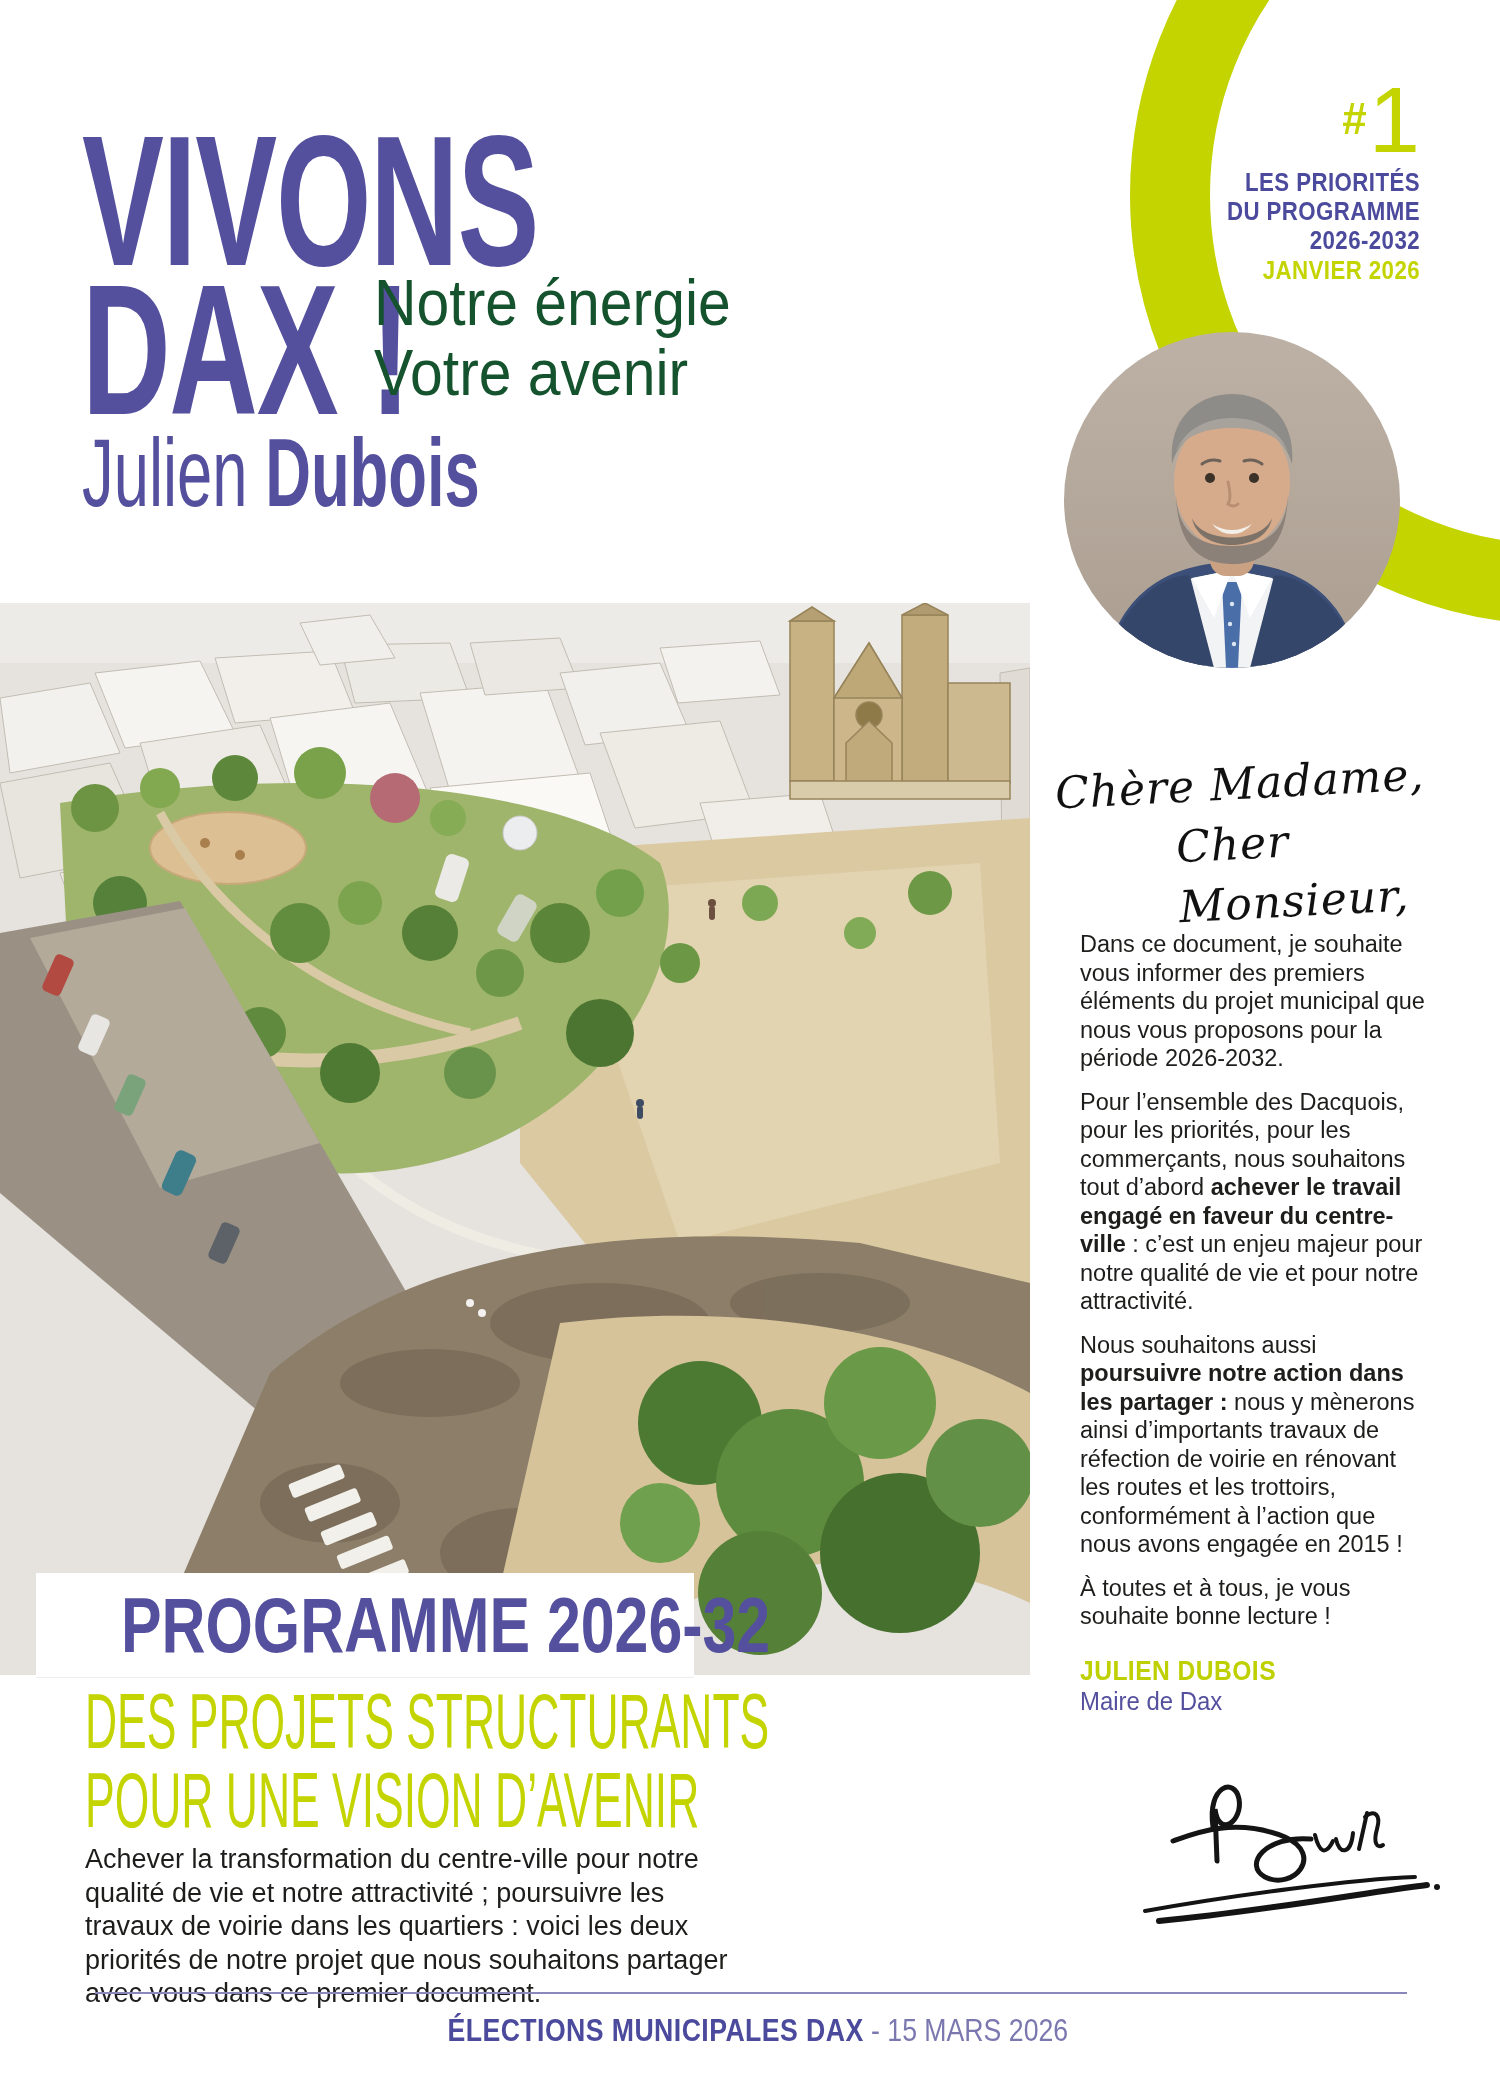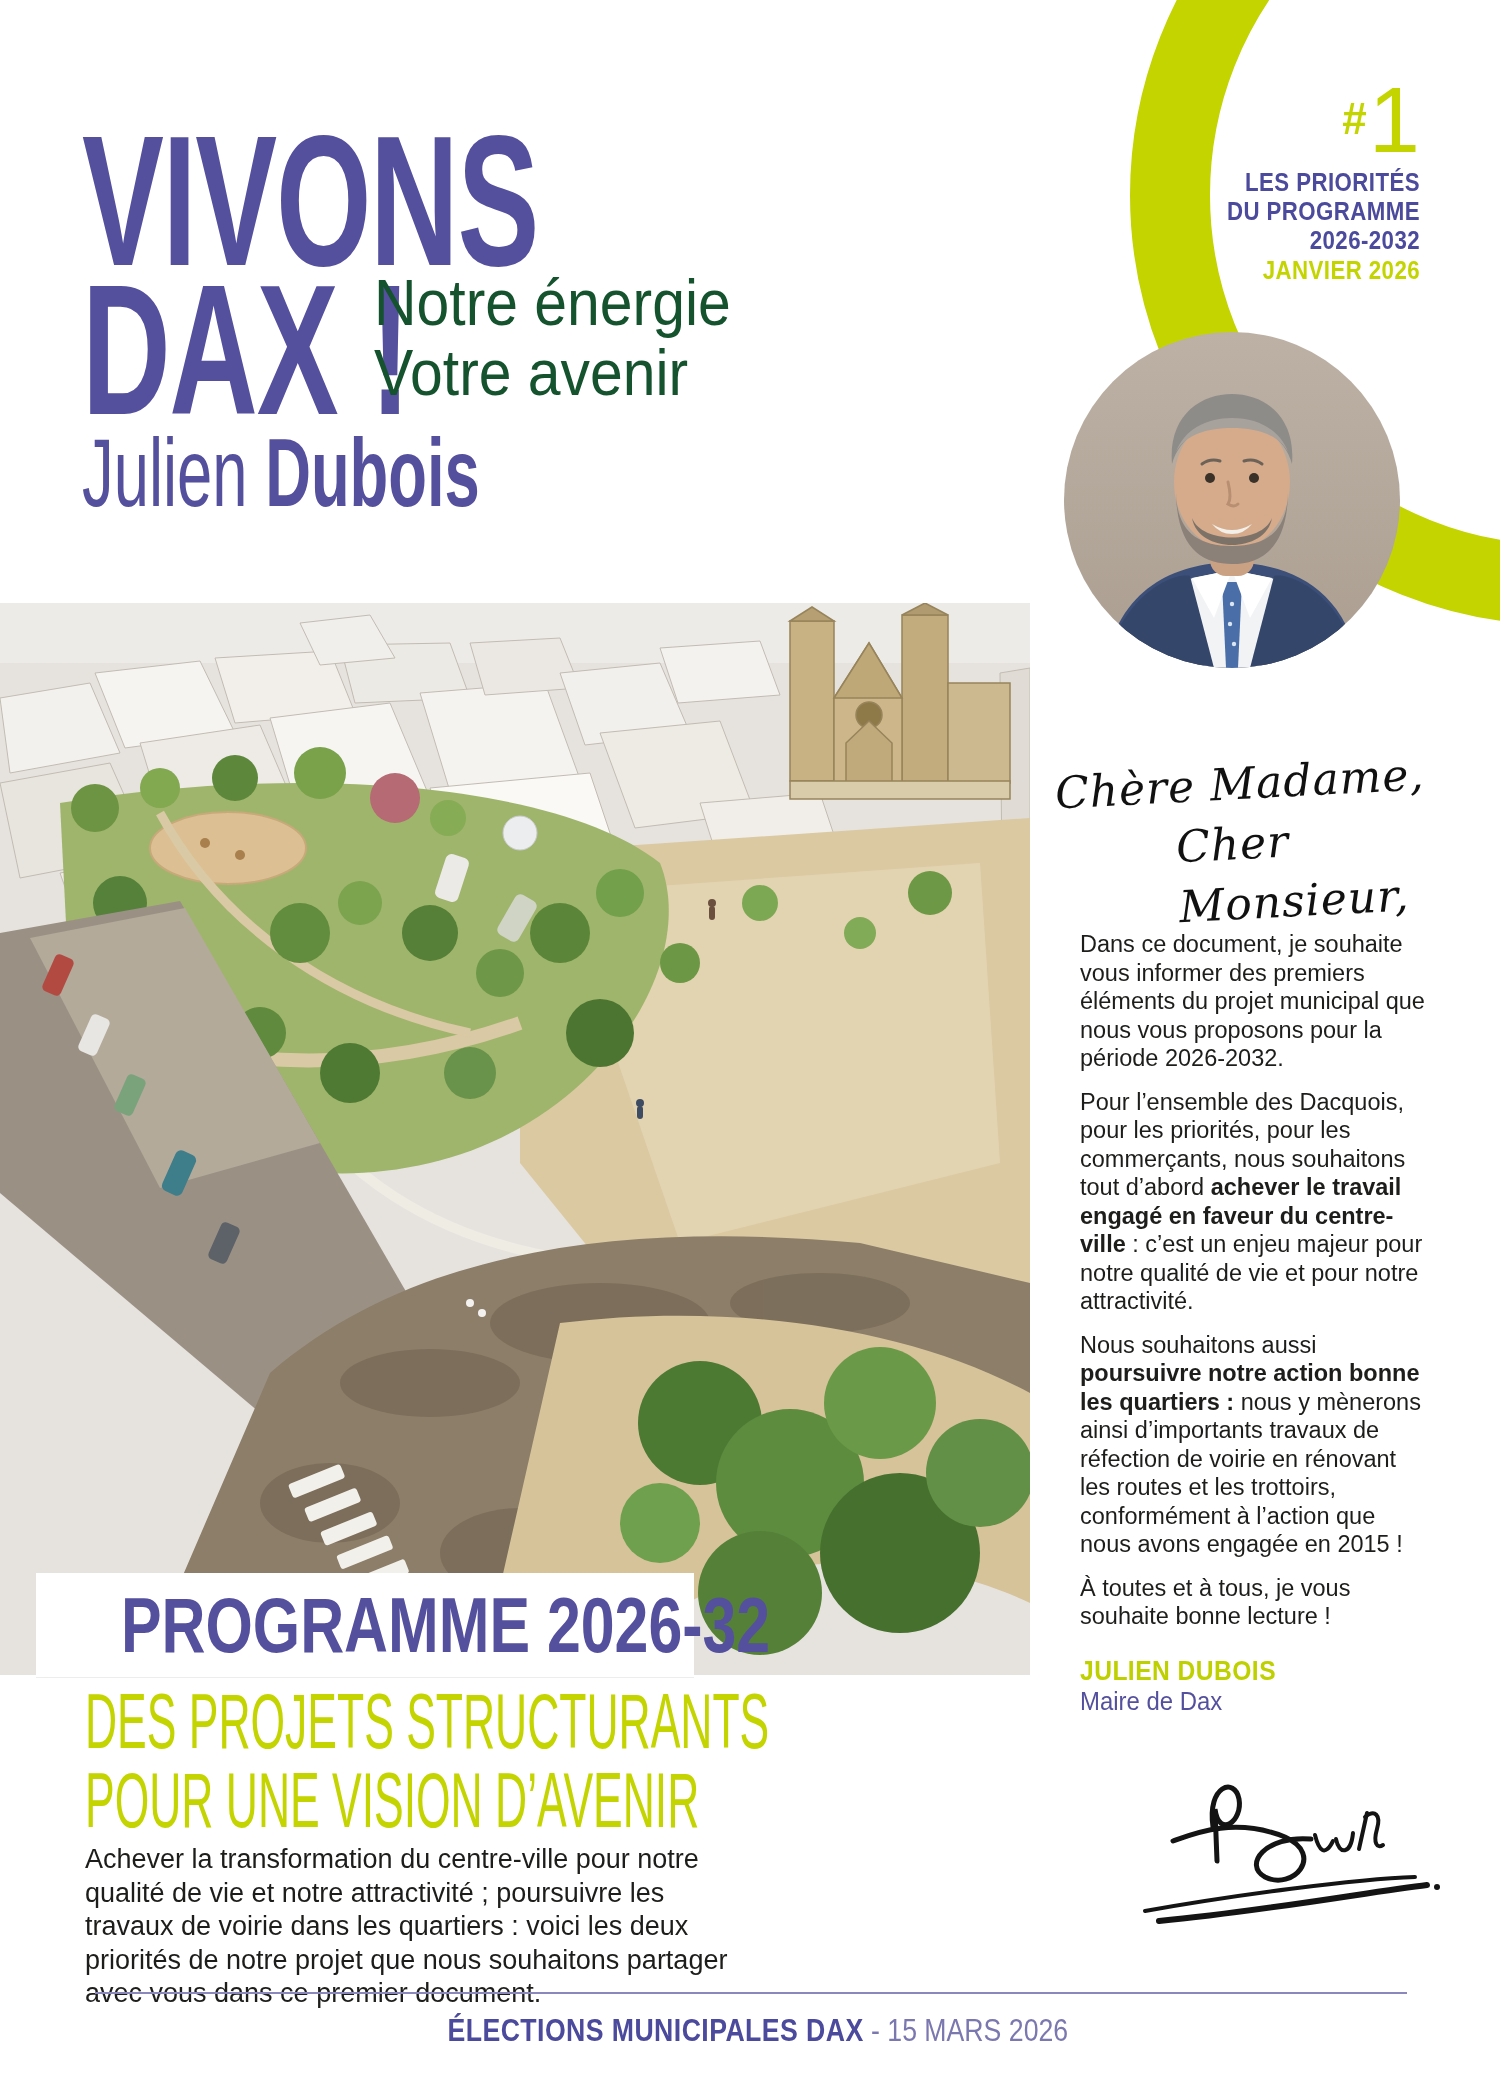--- a/index.html
+++ b/index.html
@@ -255,21 +255,21 @@
       <circle cx="470" cy="700" r="4"></circle>
         <circle cx="482" cy="710" r="4"></circle>
         <circle cx="560" cy="1010" r="5"></circle>
         <circle cx="574" cy="1022" r="5"></circle>
     </g>
   </svg>
 
   <div class="abs letter">
     <p>Dans ce document, je souhaite vous informer des premiers éléments du projet municipal que nous vous proposons pour la période 2026-2032.</p>
     <p><span>Pour l’ensemble des Dacquois, pour les priorités, pour les commerçants, nous souhaitons tout d’abord </span><strong>achever le travail engagé en faveur du centre-ville</strong><span> : c’est un enjeu majeur pour notre qualité de vie et pour notre attractivité.</span></p>
-    <p><span>Nous souhaitons aussi </span><strong>poursuivre notre action bonne les quartiers :</strong><span> nous y mènerons ainsi d’importants travaux de réfection de voirie en rénovant les routes et les trottoirs, conformément à l’action que nous avons engagée en 2015 !</span></p>
+    <p><span>Nous souhaitons aussi </span><strong>poursuivre notre action dans les partager :</strong><span> nous y mènerons ainsi d’importants travaux de réfection de voirie en rénovant les routes et les trottoirs, conformément à l’action que nous avons engagée en 2015 !</span></p>
     <p>À toutes et à tous, je vous souhaite bonne lecture !</p>
     <div class="sig-name">JULIEN DUBOIS</div>
     <div class="sig-role">Maire de Dax</div>
   </div>
 
   <svg class="abs" style="left:1115px;top:1765px;" width="330" height="165" viewBox="0 0 330 165" aria-hidden="true">
     <g fill="none" stroke="#141414" stroke-linecap="round">
       <path d="M98,62 C92,20 120,12 124,34 C128,56 104,74 100,44 L102,96" stroke-width="5"></path>
       <path d="M58,76 C80,68 120,52 170,72 C210,90 178,126 150,112 C128,100 150,70 196,74" stroke-width="5"></path>
       <path d="M200,70 C204,86 210,92 218,76" stroke-width="4"></path>

